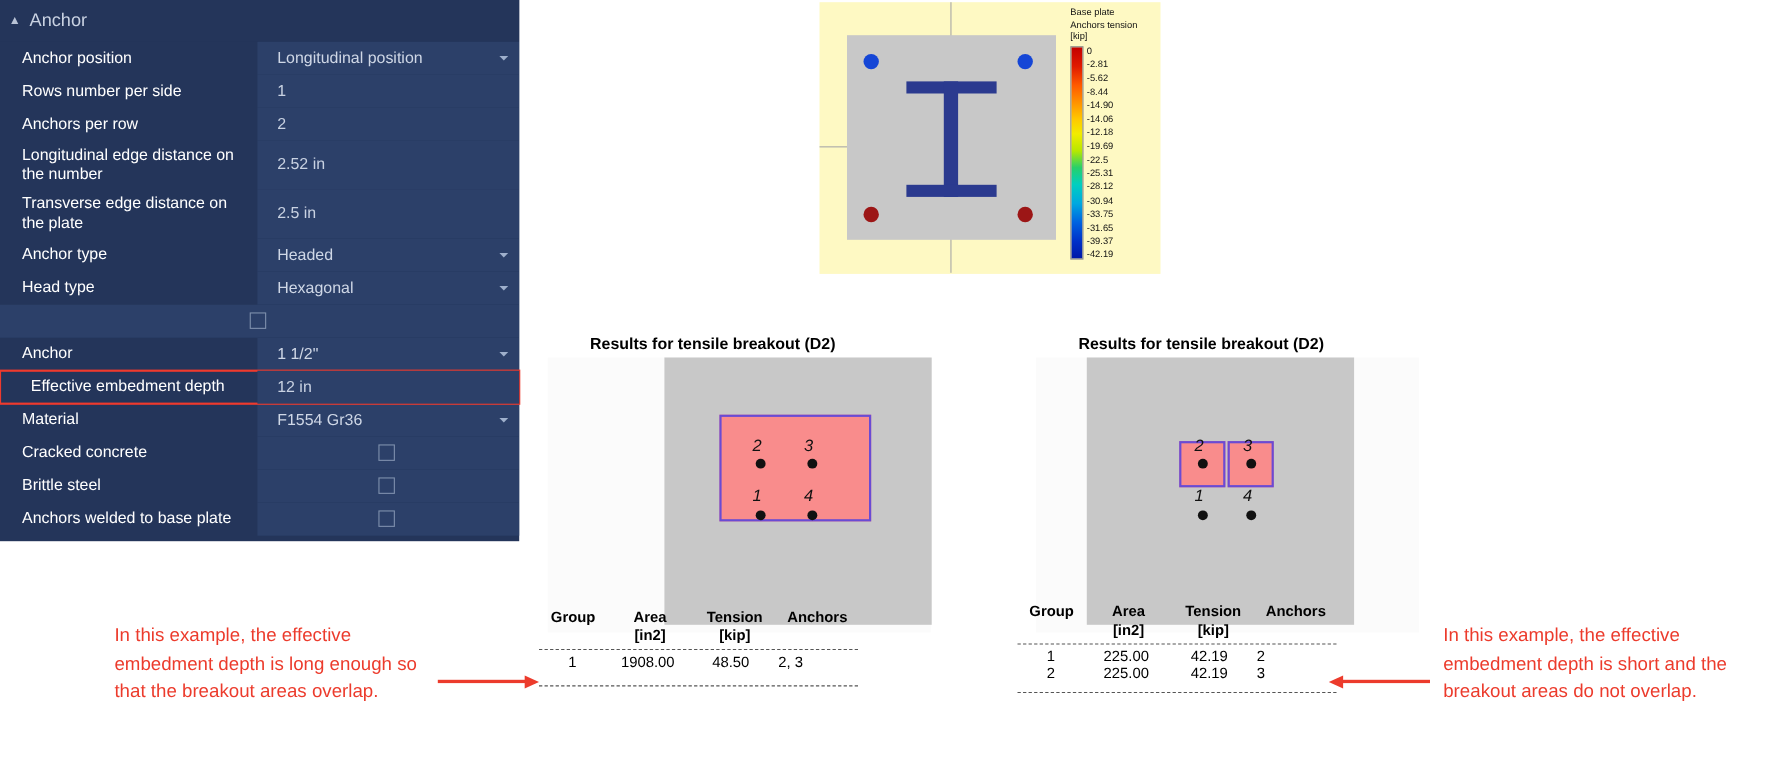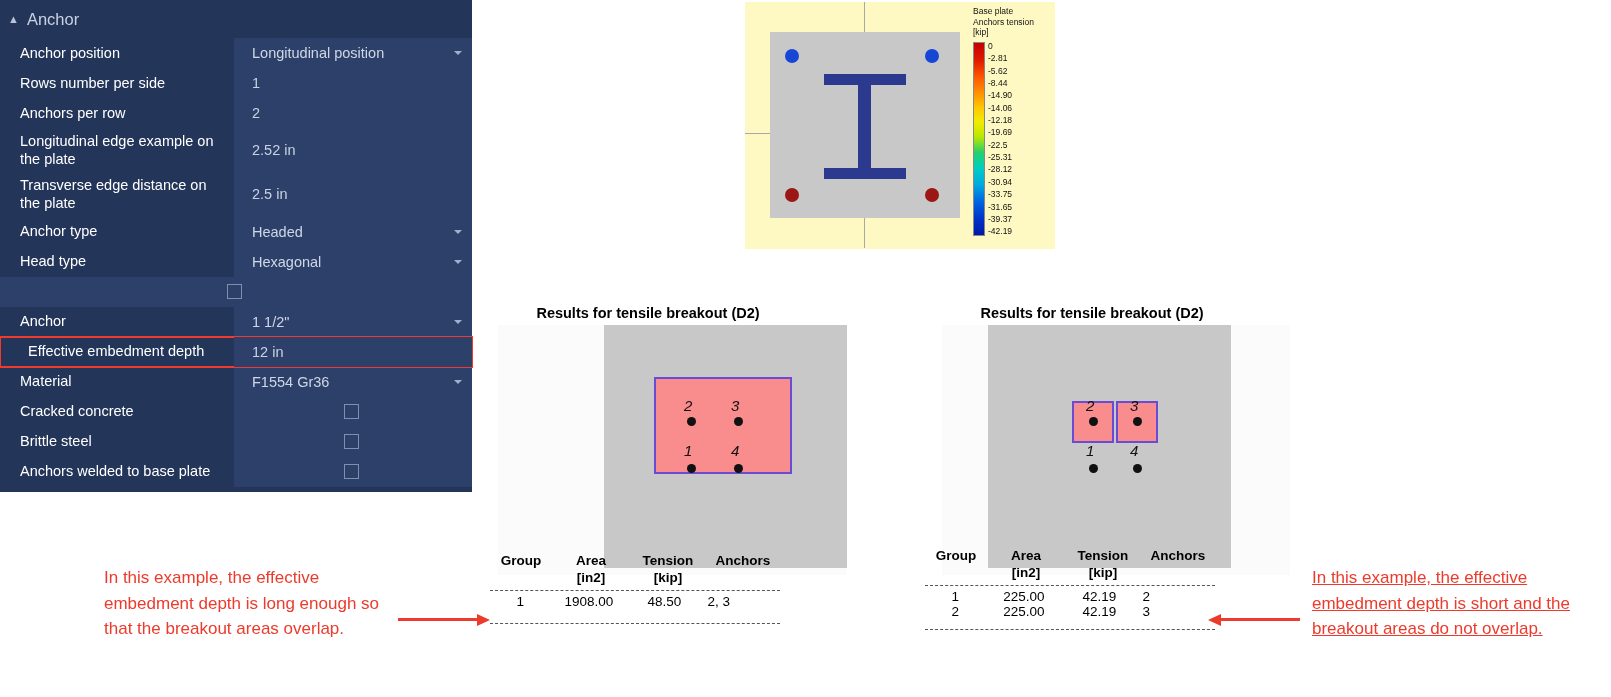--- a/index.html
+++ b/index.html
@@ -284,21 +284,21 @@
   </div>
 
   <div class="prow">
     <div class="pname">Anchors per row</div>
     <div class="pval plain">
       <span>2</span>
     </div>
   </div>
 
   <div class="prow">
-    <div class="pname">Longitudinal edge example on the plate</div>
+    <div class="pname">Longitudinal edge distance on the number</div>
     <div class="pval plain">
       <span>2.52 in</span>
     </div>
   </div>
 
   <div class="prow">
     <div class="pname">Transverse edge distance on the plate</div>
     <div class="pval plain">
       <span>2.5 in</span>
     </div>
@@ -493,17 +493,17 @@
   </div>
   <div class="dashed" style="margin-top:10px;"></div>
 </div>
 
 <div class="note" style="left:104px; top:565px; width:300px;">In this example, the effective embedment depth is long enough so that the breakout areas overlap.</div>
 <div class="arrow right" style="left:398px; top:614px; width:92px;">
   <div class="shaft" style="width:80px;"></div>
   <div class="head"></div>
 </div>
 
-<div class="note" style="left:1312px; top:565px; width:280px;text-decoration:underline;">In this example, the effective embedment depth is short and the breakout areas do not overlap.</div>
+<div class="note" style="left:1312px; top:565px; width:280px;">In this example, the effective embedment depth is short and the breakout areas do not overlap.</div>
 <div class="arrow left" style="left:1208px; top:614px; width:92px;">
   <div class="shaft" style="left:12px; width:80px;"></div>
   <div class="head"></div>
 </div>
 
 </body></html>

